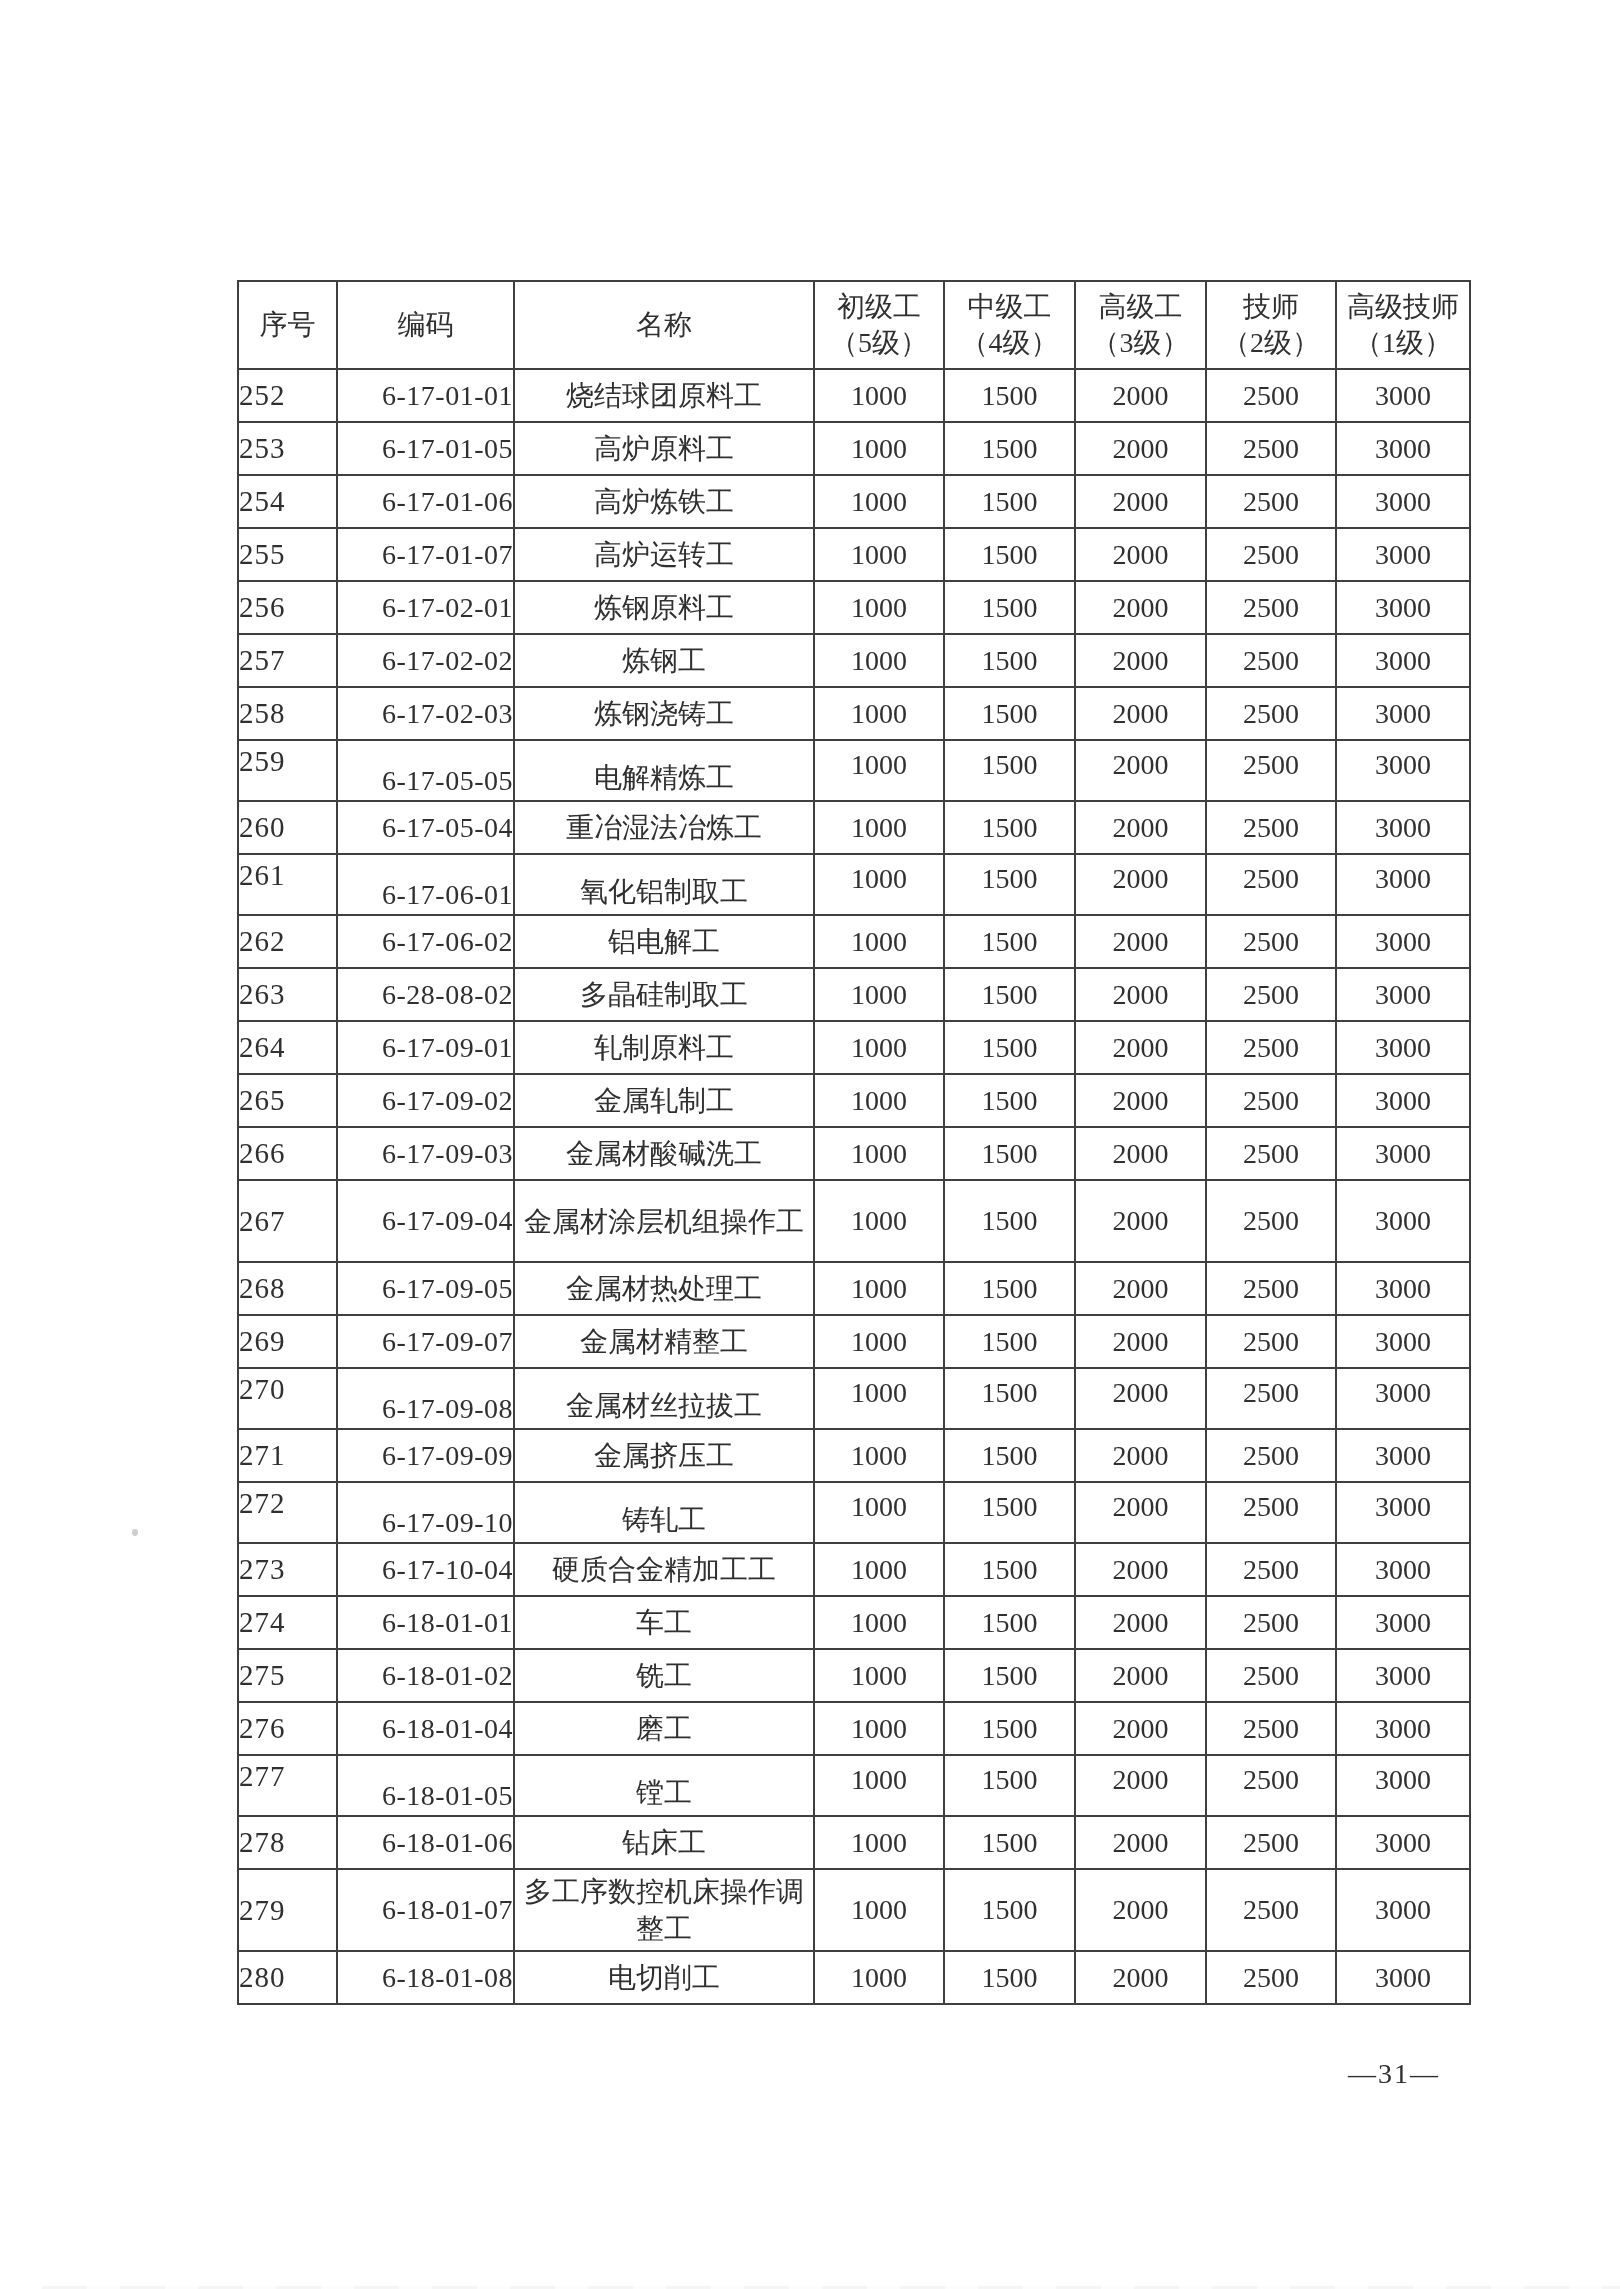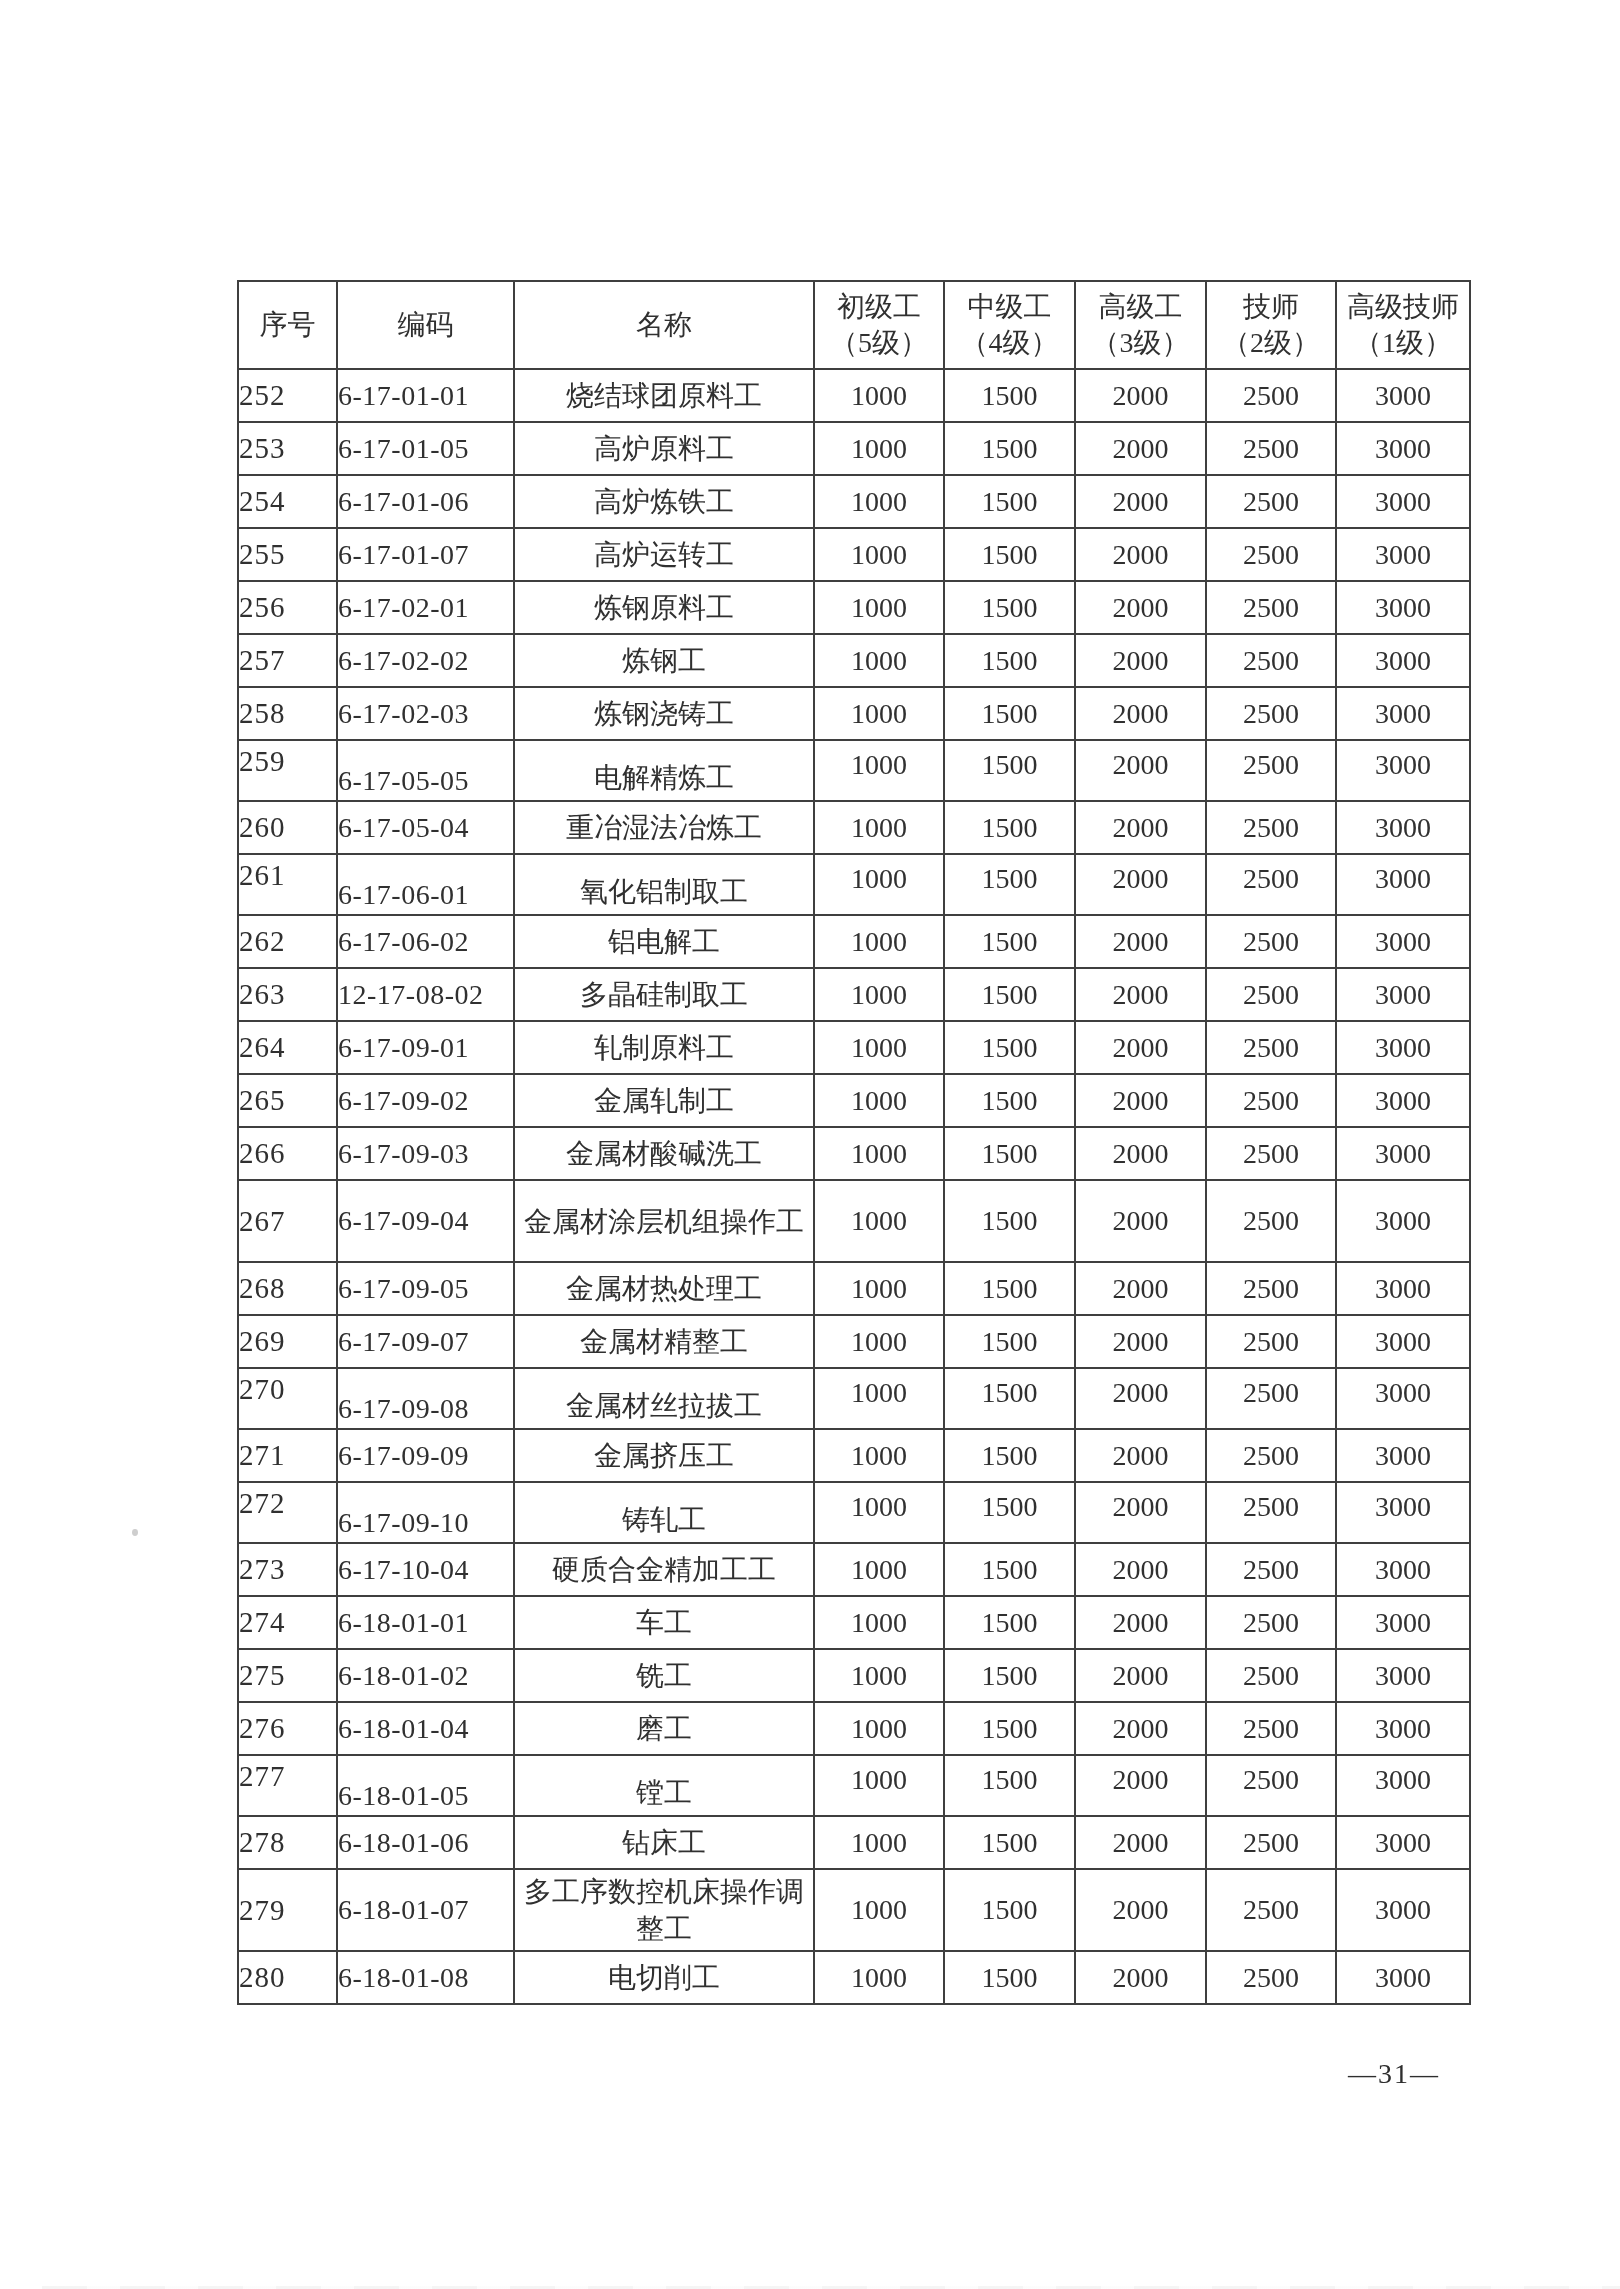--- a/index.html
+++ b/index.html
@@ -21,21 +21,21 @@
   table.wage th, table.wage td{
     border:2.5px solid #3f3f3f;
     padding:0;
     font-weight:normal;
     vertical-align:middle;
   }
   th.hcell{height:86px;text-align:center;font-size:28px;line-height:36px;color:#303030;}
   .h-label,.h-sub{display:block;text-align:center;white-space:nowrap;}
   td{font-size:28px;color:#303030;}
   td.cell-seq{font-size:29px;letter-spacing:1px;}
-  td.cell-code{text-align:left;letter-spacing:0.5px;}
+  td.cell-code{text-align:right;letter-spacing:0.5px;}
   td.cell-name{text-align:center;padding:2px 7.8px 2px 11.8px;line-height:37px;}
   td.cell-val{text-align:center;}
   tr.row-reg{height:53px;}
   tr.row-stagger{height:61px;}
   tr.row-tall{height:82px;}
   .v{display:inline-block;}
   tr.row-stagger td.cell-seq .v{transform:translateY(-8.8px);}
   tr.row-stagger td.cell-code .v{transform:translateY(9.8px);}
   tr.row-stagger td.cell-name .v{transform:translateY(6.9px);}
   tr.row-stagger td.cell-val .v{transform:translateY(-5.9px);}
@@ -207,21 +207,21 @@
           <td class="cell-code"><span class="v">6-17-06-02</span></td>
           <td class="cell-name"><span class="v">铝电解工</span></td>
           <td class="cell-val"><span class="v">1000</span></td>
           <td class="cell-val"><span class="v">1500</span></td>
           <td class="cell-val"><span class="v">2000</span></td>
           <td class="cell-val"><span class="v">2500</span></td>
           <td class="cell-val"><span class="v">3000</span></td>
         </tr>
         <tr class="row-reg">
           <td class="cell-seq"><span class="v">263</span></td>
-          <td class="cell-code"><span class="v">12-17-08-02</span></td>
+          <td class="cell-code"><span class="v">6-28-08-02</span></td>
           <td class="cell-name"><span class="v">多晶硅制取工</span></td>
           <td class="cell-val"><span class="v">1000</span></td>
           <td class="cell-val"><span class="v">1500</span></td>
           <td class="cell-val"><span class="v">2000</span></td>
           <td class="cell-val"><span class="v">2500</span></td>
           <td class="cell-val"><span class="v">3000</span></td>
         </tr>
         <tr class="row-reg">
           <td class="cell-seq"><span class="v">264</span></td>
           <td class="cell-code"><span class="v">6-17-09-01</span></td>

